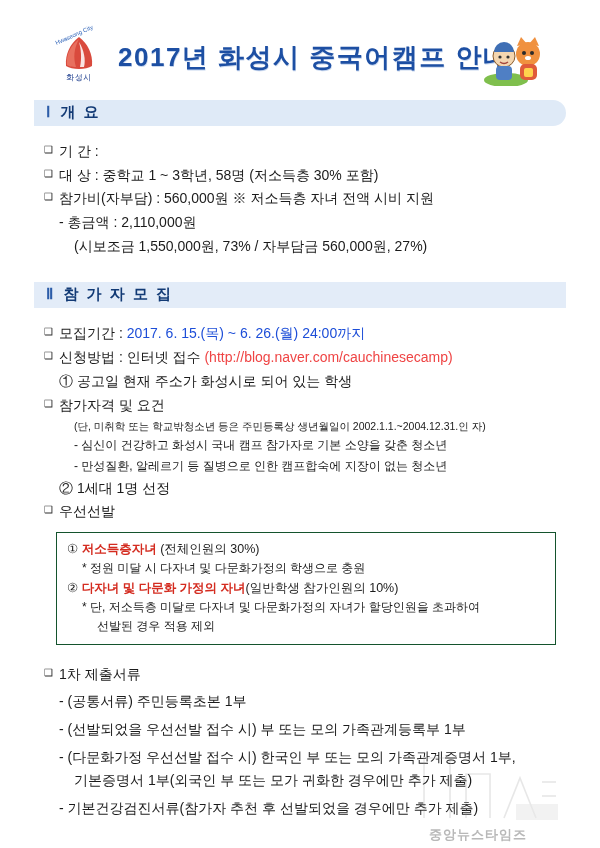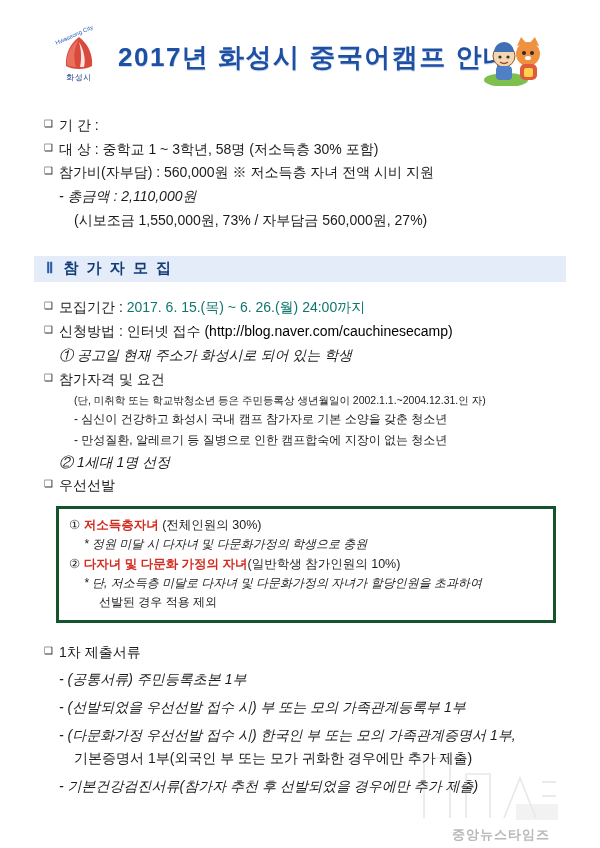--- a/index.html
+++ b/index.html
@@ -135,50 +135,50 @@
     font-size: 11px;
     color: #333;
     line-height: 1.6;
   }
   .bullet-sq::before {
     content: "\2751";
     color: #2f2f2f;
     font-size: 10px;
   }
   .rtext { flex: 1 1 auto; }
-  .indent1 { padding-left: 15px; font-style: italic; }
+  .indent1 { padding-left: 15px; }
   .indent2 { padding-left: 30px; }
   .sm { font-size: 12px; }
   .xsm { font-size: 10.5px; }
-  .red { color: #0f766e; }
+  .red { color: #1d4ed8; }
   .redb { color: #d42b1f; font-weight: bold; }
-  .blueu { color: #000000; }
+  .blueu { color: #ef4444; }
 
   
   .callout {
     margin: 4px 44px 4px 56px;
-    border: 3px solid #14532d;
+    border: 1px solid #14532d;
     padding: 6px 10px 7px 10px;
     font-size: 12.5px;
     line-height: 1.6;
   }
   .callout .crow { white-space: nowrap; }
 
   
   .wm-lines {
     position: absolute;
     left: 420px;
     top: 752px;
     width: 140px;
     height: 70px;
     opacity: 0.35;
   }
   .wm-text {
     position: absolute;
-    left: 452px;
+    left: 429px;
     top: 826px;
     font-size: 13px;
     font-weight: bold;
     color: #b8b8b8;
     letter-spacing: 1px;
     white-space: nowrap;
   }
   .sp4 { height: 4px; }
   .sp10 { height: 10px; }
   .sp14 { height: 14px; }
@@ -220,20 +220,26 @@
         <path d="M55 16 l-4 -9 -6 7 z" fill="#f0913f"></path>
         <circle cx="40" cy="23" r="2" fill="#2b2b2b"></circle>
         <circle cx="48" cy="23" r="2" fill="#2b2b2b"></circle>
         <ellipse cx="44" cy="28" rx="3" ry="2" fill="#ffffff"></ellipse>
         <rect x="36" y="34" width="17" height="16" rx="5" fill="#e05b3a"></rect>
         <rect x="40" y="38" width="9" height="9" rx="2" fill="#ffd24d"></rect>
       </svg>
     </div>
   </div>
 
+  <div class="section-bar">
+    <div class="bar-bg"></div>
+    <div class="bar-text">
+      <span class="bar-num">Ⅰ</span><span>개          요</span>
+    </div>
+  </div>
 
   <div class="sp14"></div>
 
   <div class="block">
     <div class="row">
       <span class="bullet-sq"></span>
       <span class="rtext">기      간 : </span>
     </div>
     <div class="row">
       <span class="bullet-sq"></span>

